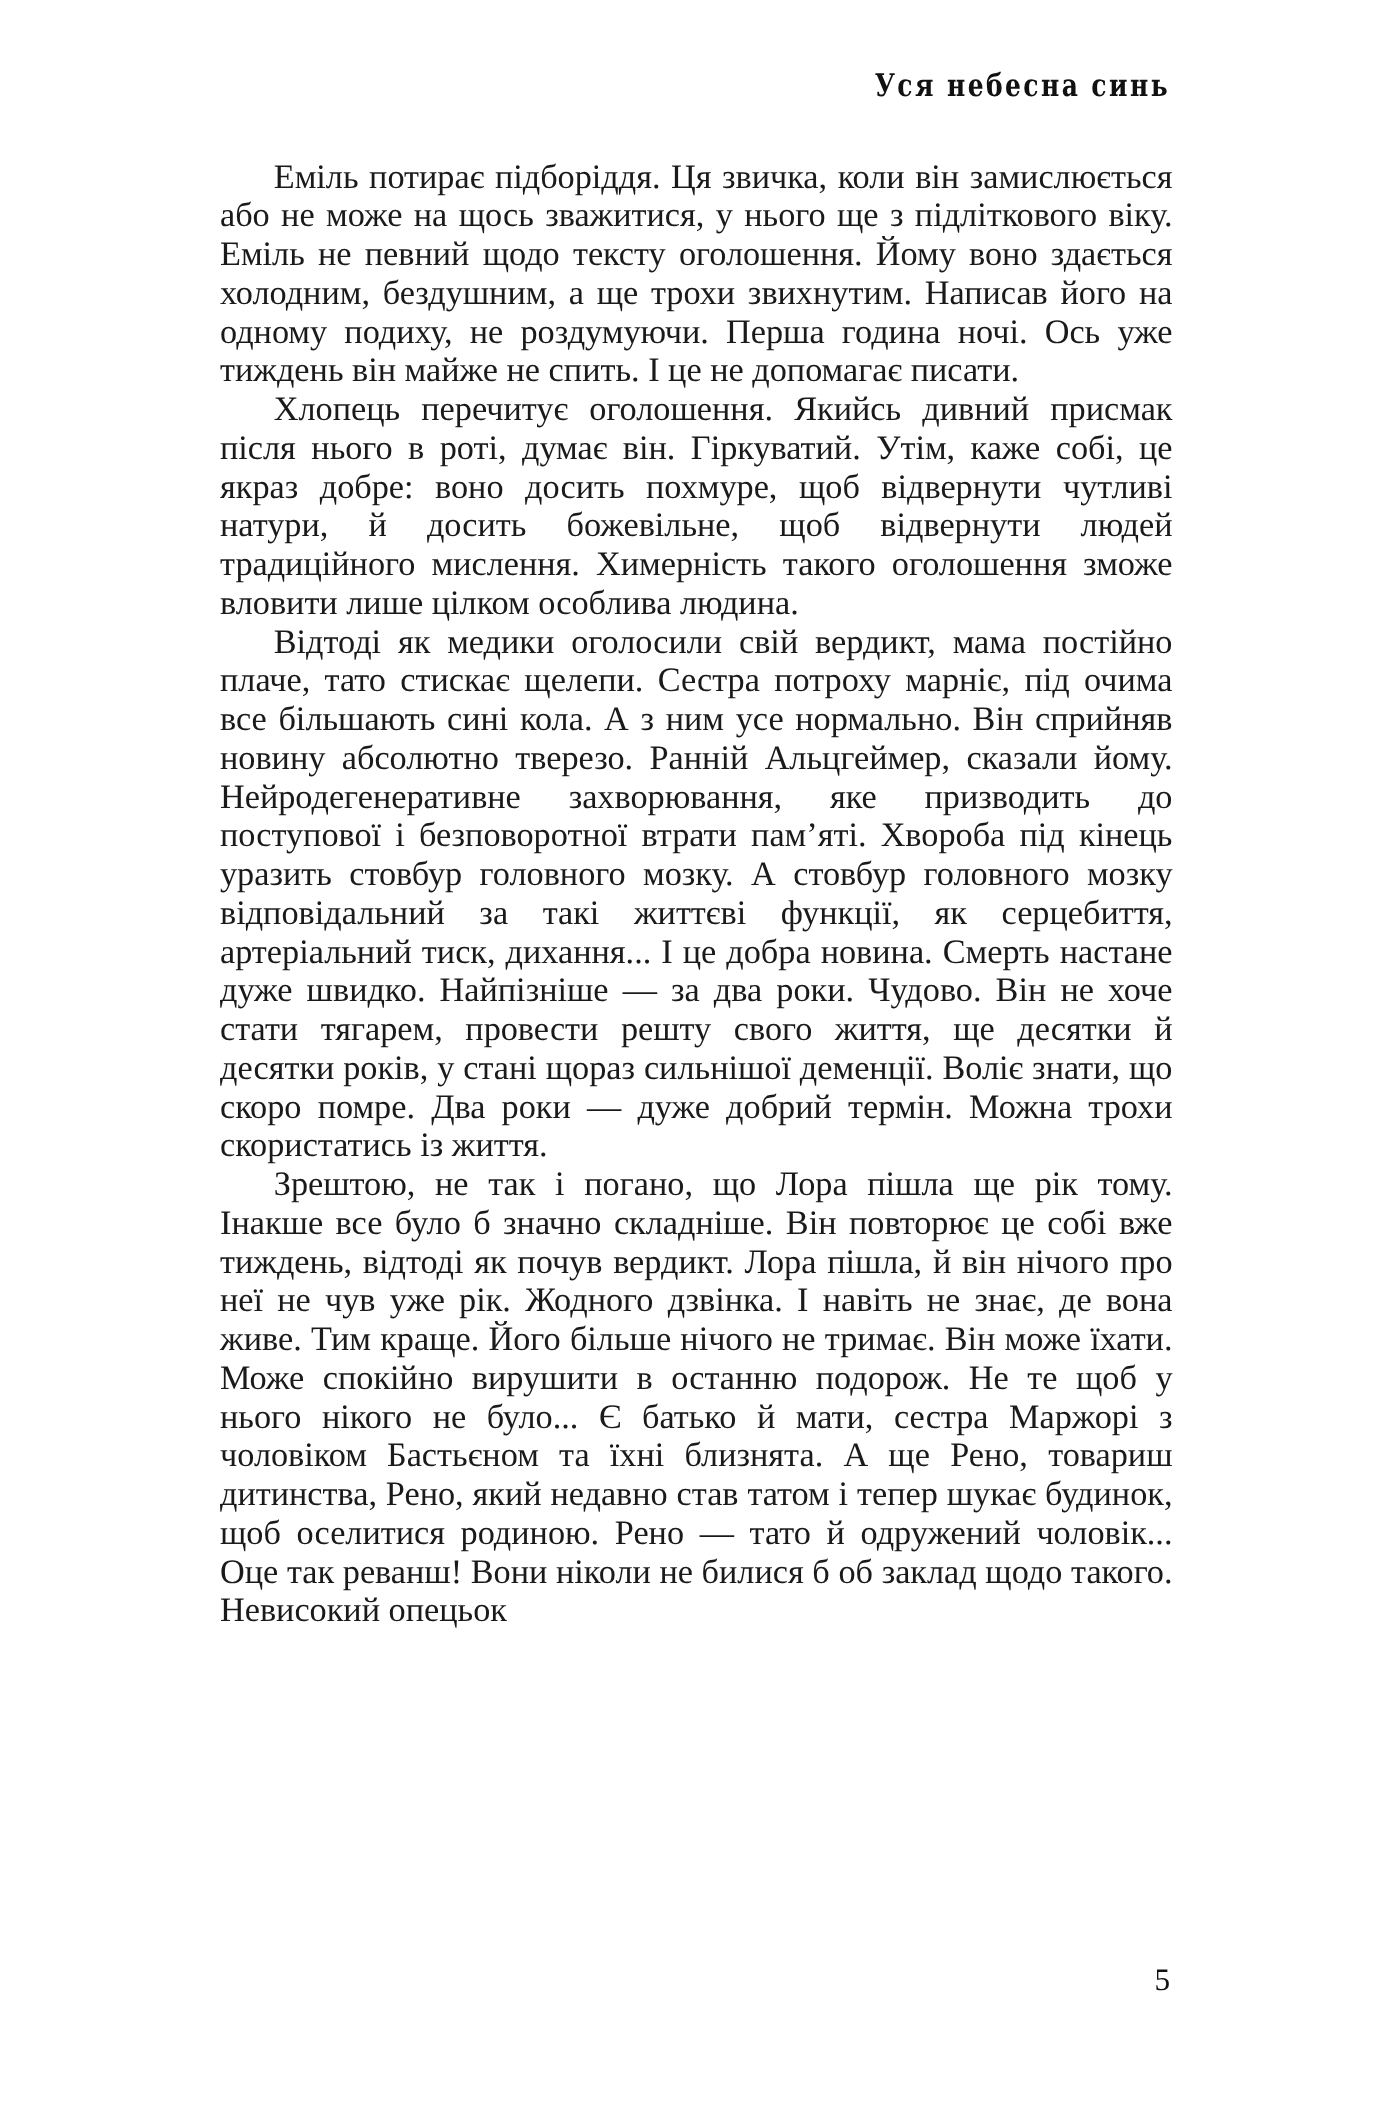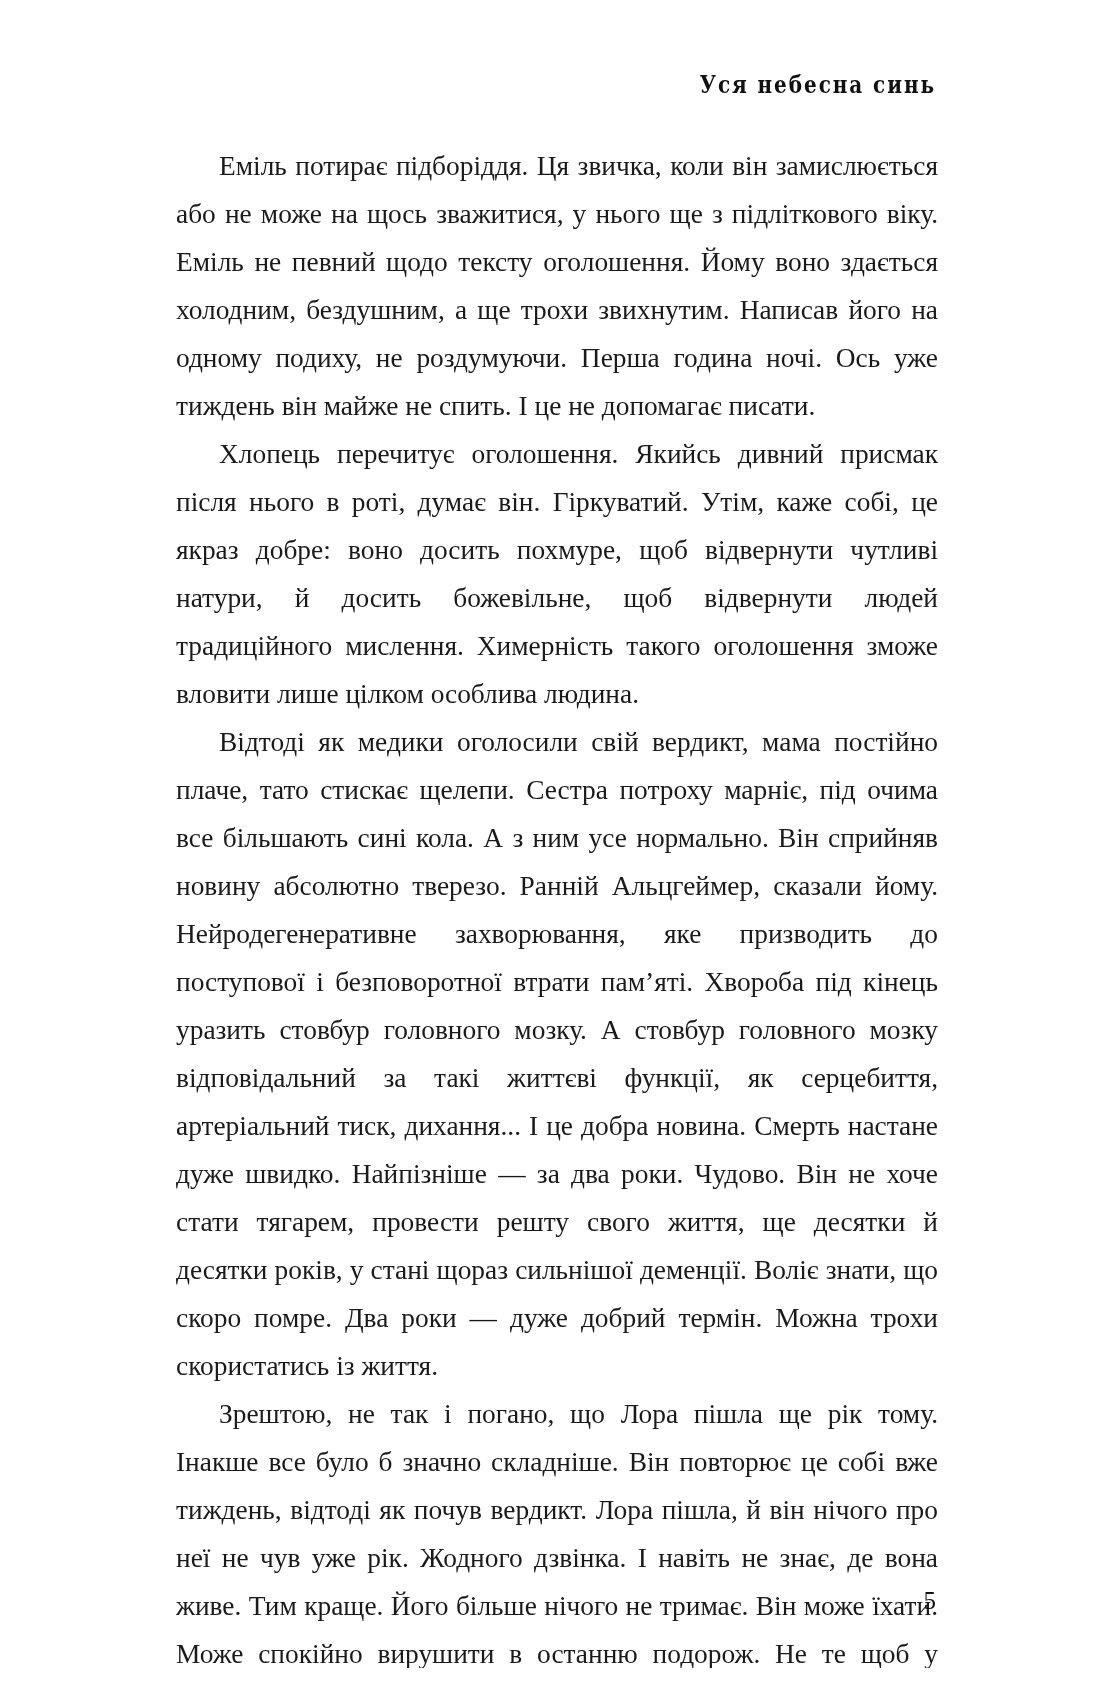--- a/index.html
+++ b/index.html
@@ -11,21 +11,20 @@
     font-family: "Liberation Serif", "DejaVu Serif", serif;
     color: #1a1a1a;
   }
   .page {
     position: relative;
     width: 1112px;
     height: 1652px;
     background: #ffffff;
     overflow: hidden;
     box-sizing: border-box;
-    margin-top: 16px;
   }
   
   .running-head {
     position: absolute;
     top: 52px;
     left: 176px;
     right: 176px;
     height: 34px;
     text-align: right;
     font-family: "DejaVu Serif", "Liberation Serif", serif;
@@ -43,21 +42,21 @@
     position: absolute;
     top: 126px;
     left: 176px;
     width: 762px;
   }
   .para {
     margin: 0;
     text-align: justify;
     text-justify: inter-word;
     font-size: 27.4px;
-    line-height: 48px;
+    line-height: 31px;
     text-indent: 43px;
     hyphens: manual;
     word-spacing: 0px;
   }
   .para + .para {
     margin-top: 0;
   }
   .para:last-child {
     text-align: justify;
   }

